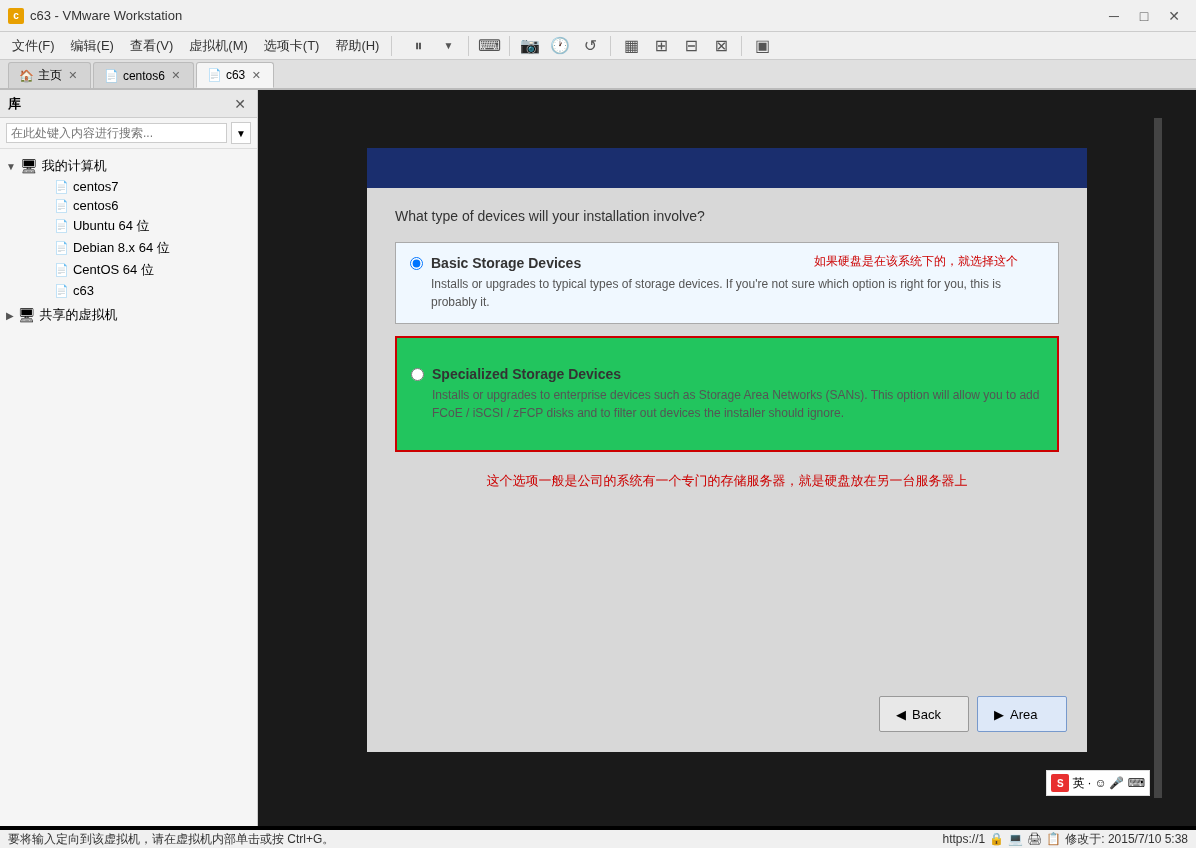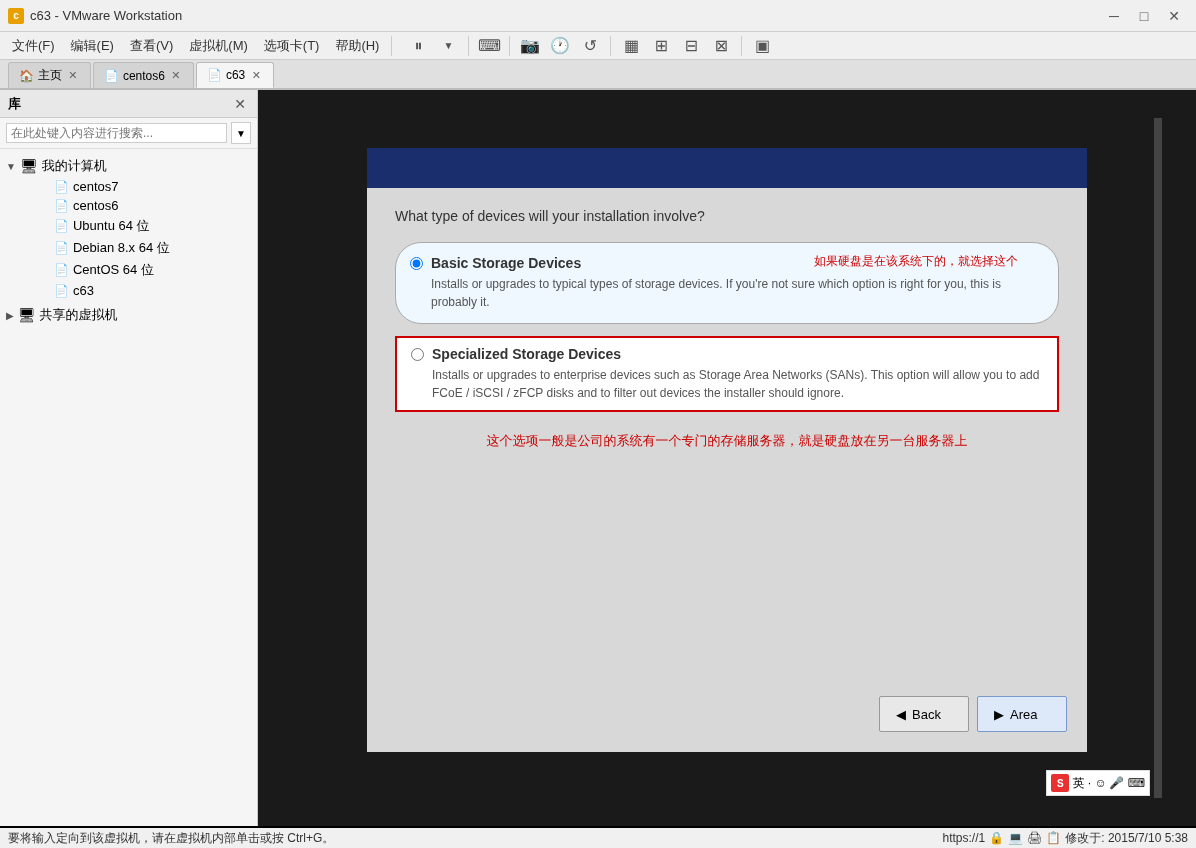--- a/index.html
+++ b/index.html
@@ -221,22 +221,22 @@
       background: white;
       padding: 12px 14px;
       margin-bottom: 12px;
       cursor: pointer;
     }
     .storage-option.selected {
       background: #f0f8ff;
     }
     .storage-option-specialized {
       border: 2px solid #cc0000;
-      background: #ffffff;
-      padding: 8px 14px;
+      background: #22c55e;
+      padding: 28px 14px;
       margin-bottom: 12px;
       cursor: pointer;
     }
     .option-header {
       display: flex; align-items: flex-start; gap: 8px;
     }
     .option-radio {
       margin-top: 2px; flex-shrink: 0;
     }
     .option-title {
@@ -275,21 +275,21 @@
     }
     .nav-button.primary {
       background: #dde8f8;
       border-color: #7799cc;
     }
 
     
     .status-bar {
       height: 22px;
       background: #f0f0f0;
-      border-top: 2px solid #000000;
+      border-top: 4px solid #000000;
       display: flex; align-items: center;
       padding: 0 8px;
       font-size: 12px;
       color: #333;
       justify-content: space-between;
     }
     .status-right {
       display: flex; align-items: center; gap: 4px;
     }
   </style>
@@ -411,21 +411,21 @@
   <div class="content-area">
     <div class="vm-screen">
 
       <div class="installer-window">
         <div class="installer-header">
           
         </div>
         <div class="installer-content">
           <p class="installer-question">What type of devices will your installation involve?</p>
 
-          <div class="storage-option selected" style="position:relative;border-radius:26px;">
+          <div class="storage-option selected" style="position:relative;">
             <div class="option-header">
               <input type="radio" class="option-radio" checked="" style="">
               <div>
                 <div class="option-title">Basic Storage Devices</div>
                 <div class="option-desc">Installs or upgrades to typical types of storage devices. If you're not sure which option is right for you, this is probably it.</div>
               </div>
             </div>
 
             <div style="position:absolute; top:10px; right:40px; font-size:12px; color:#cc0000; pointer-events:none; white-space:nowrap;">如果硬盘是在该系统下的，就选择这个</div>
           </div>

